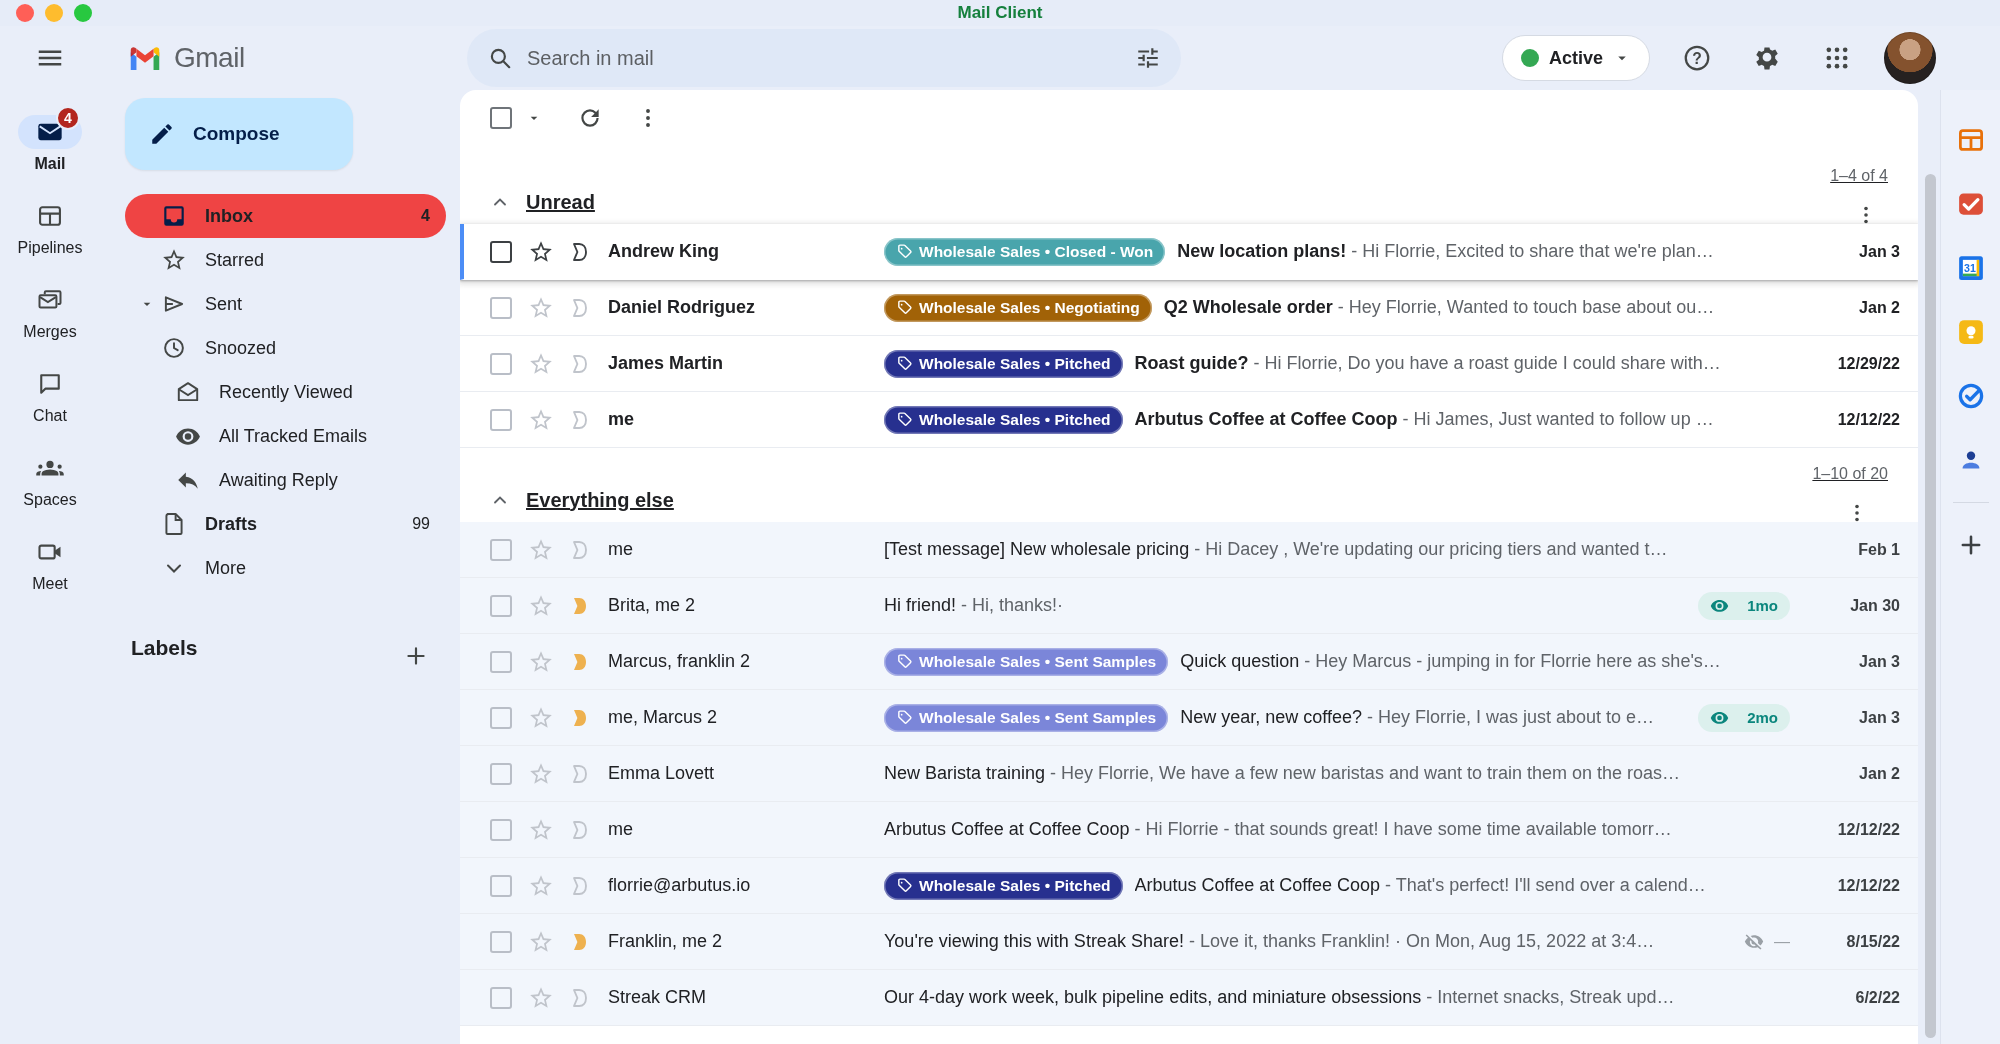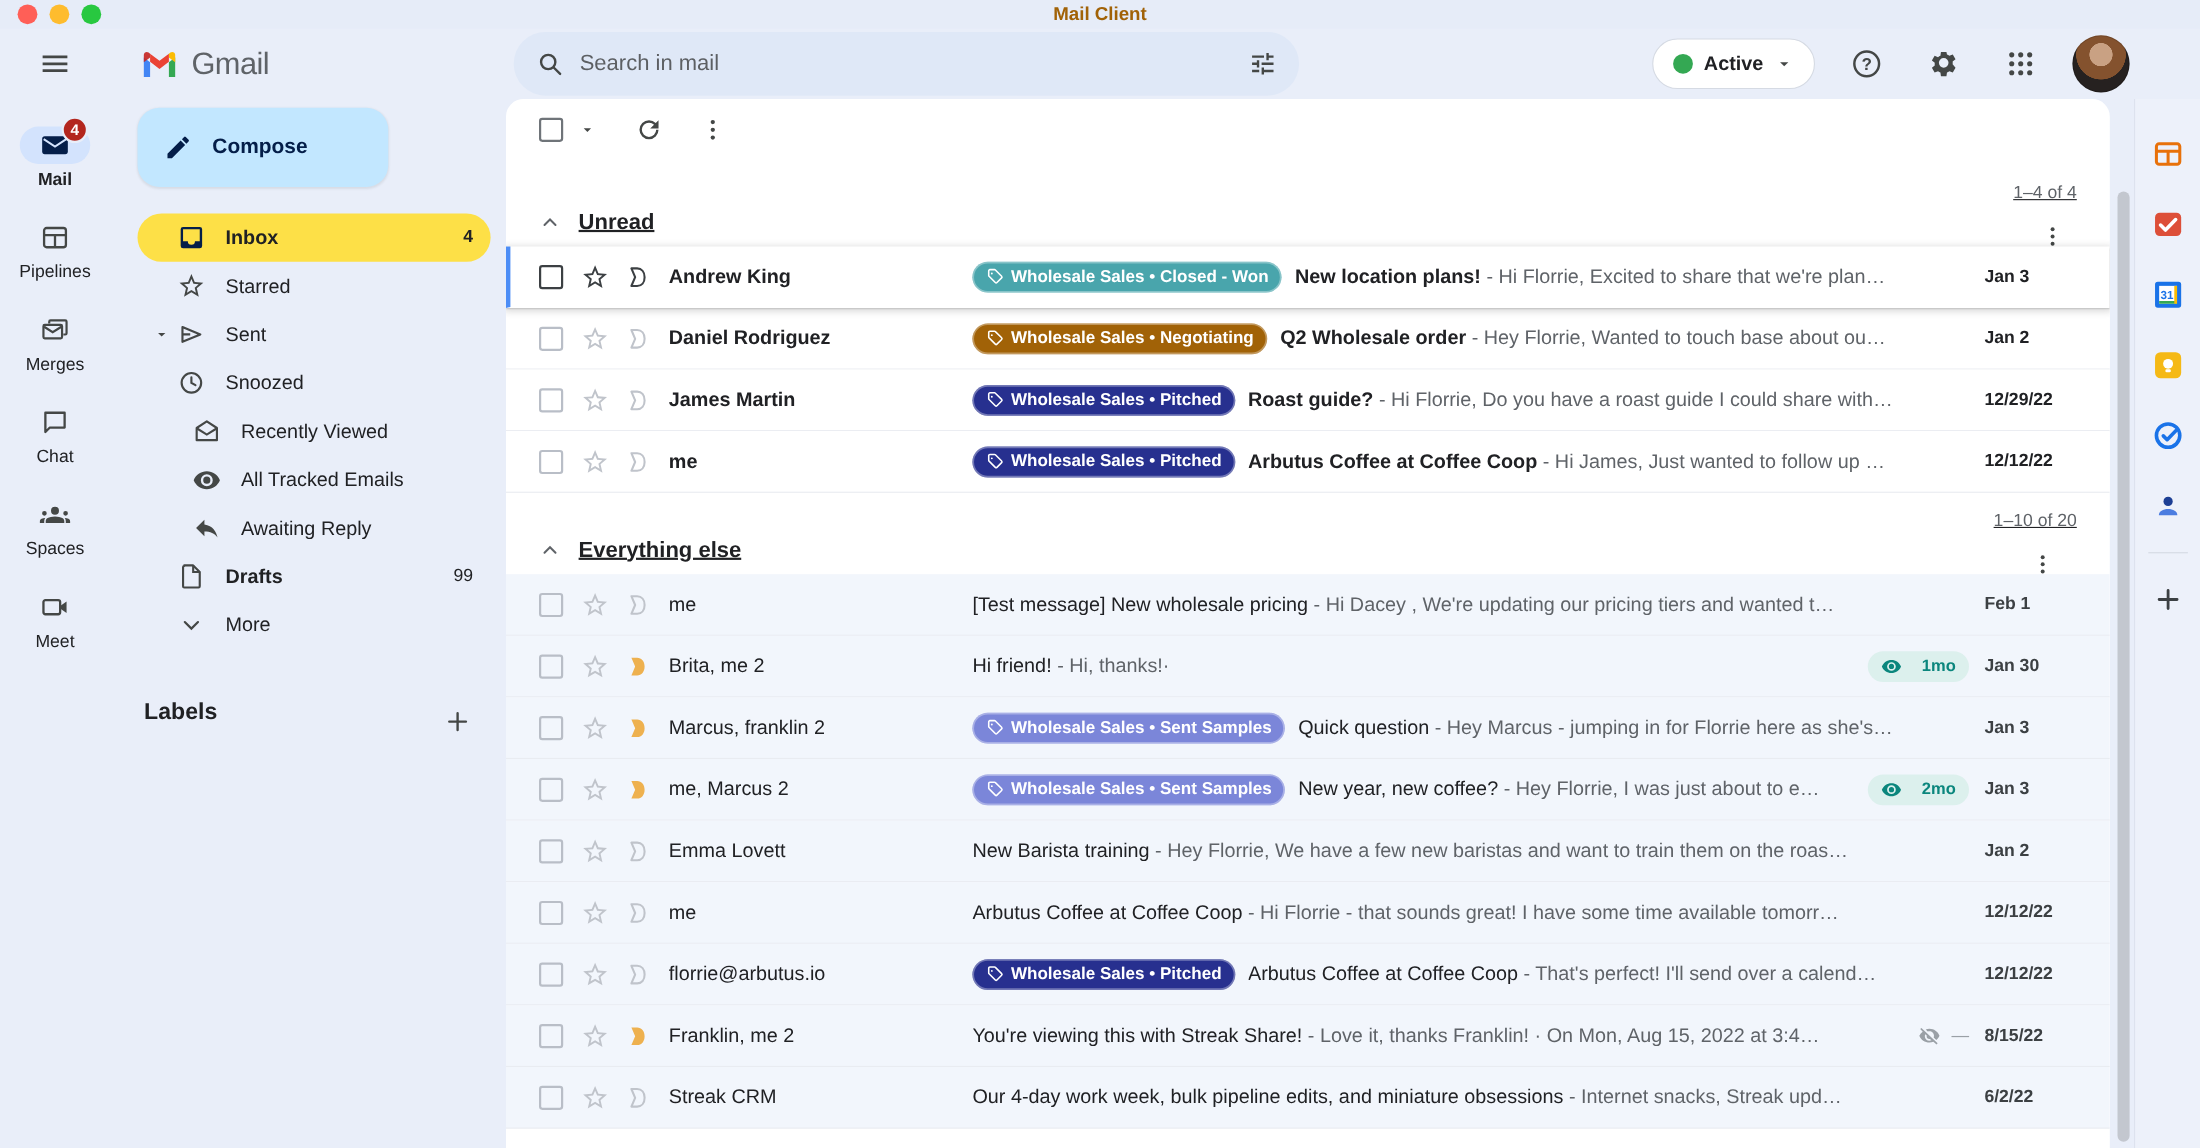--- a/index.html
+++ b/index.html
@@ -4,21 +4,21 @@
 <style>
   * { margin:0; padding:0; box-sizing:border-box; }
   html,body { width:2000px; height:1044px; overflow:hidden; }
   body { font-family:"Liberation Sans", sans-serif; background:#e9eef9; color:#202124; }
   .window { width:2000px; height:1044px; display:flex; flex-direction:column; background:#e9eef9; }
 
   
   .titlebar { height:26px; position:relative; display:flex; align-items:center; background:#e6ecf8; flex:0 0 auto; }
   .lights { display:flex; gap:11px; padding-left:16px; }
   .light { width:18px; height:18px; border-radius:50%; }
-  .win-title { position:absolute; left:0; right:0; text-align:center; font-size:17px; font-weight:700; color:#a16207; }
+  .win-title { position:absolute; left:0; right:0; text-align:center; font-size:17px; font-weight:700; color:#15803d; }
 
   
   .topbar { height:64px; display:flex; align-items:center; flex:0 0 auto; }
   .tb-rail { width:100px; display:flex; justify-content:center; }
   .hamburger { width:48px; height:48px; border-radius:50%; display:flex; align-items:center; justify-content:center; color:#444746; cursor:pointer; }
   .tb-logo { width:360px; display:flex; align-items:center; gap:10px; padding-left:26px; }
   .gmail-word { font-size:28px; color:#5f6368; letter-spacing:-0.5px; }
   .tb-search { flex:1; display:flex; }
   .searchbar { margin-left:7px; width:714px; height:58px; background:#dfe8f7; border-radius:29px; display:flex; align-items:center; padding:0 10px 0 20px; }
   .searchbar .ic { color:#444746; }
@@ -45,21 +45,21 @@
 
   
   .sidebar { width:360px; flex:0 0 auto; padding:8px 14px 0 25px; }
   .compose-btn { width:228px; height:72px; background:#c2e7ff; border-radius:20px; display:flex; align-items:center; gap:18px; padding:0 24px; cursor:pointer; box-shadow:0 1px 2px rgba(60,64,67,.1); margin-bottom:24px; }
   .compose-btn .ic { color:#041e49; }
   .compose-label { font-size:19px; font-weight:600; color:#041e49; }
   .folder { height:44px; border-radius:22px; display:flex; align-items:center; padding:0 16px 0 10px; font-size:18px; color:#202124; cursor:pointer; }
   .folder .f-caret { width:24px; display:flex; align-items:center; justify-content:center; color:#444746; }
   .folder.indent .f-caret { width:38px; }
   .folder .f-ic { width:30px; display:flex; justify-content:center; color:#444746; margin-right:16px; }
-  .folder.active { background:#fde047; }
+  .folder.active { background:#ef4444; }
   .folder.active .f-label { font-weight:700; }
   .folder.active .f-ic { color:#041e49; }
   .folder.bold .f-label { font-weight:700; }
   .f-label { flex:1; white-space:nowrap; }
   .f-count { font-size:16px; color:#202124; }
   .folder.active .f-count { font-weight:700; }
   .labels-row { margin-top:46px; display:flex; align-items:flex-start; padding:0 10px 0 6px;font-weight:bold; }
   .labels-title { flex:1; font-size:21px; color:#202124; }
   .labels-add { width:40px; height:40px; border-radius:50%; display:flex; align-items:center; justify-content:center; color:#444746; cursor:pointer; }
 
@@ -92,21 +92,21 @@
   .row .streak.gold { color:#eeb14f; }
   .sender { width:276px; flex:0 0 auto; margin-left:16px; font-size:18px; color:#202124; white-space:nowrap; overflow:hidden; text-overflow:ellipsis; }
   .row.unread .sender { font-weight:700; }
   .stage-badge { flex:0 0 auto; display:inline-flex; align-items:center; gap:6px; height:28px; border-radius:14px; padding:0 12px; color:#fff; font-size:15.5px; font-weight:700; margin-right:12px; white-space:nowrap; box-shadow:inset 0 0 0 1.5px rgba(255,255,255,.35); }
   .subjline { flex:1; min-width:0; white-space:nowrap; overflow:hidden; text-overflow:ellipsis; font-size:18px; }
   .subj { color:#202124; font-weight:500; }
   .row.unread .subj { font-weight:700; }
   .snip { color:#5f6368; }
   .track-pill { flex:0 0 auto; display:inline-flex; align-items:center; gap:18px; height:28px; border-radius:14px; padding:0 12px; margin-left:14px; background:#dcf0ed; color:#0b867d; font-size:15px; font-weight:700; }
   .track-off { flex:0 0 auto; display:inline-flex; align-items:center; gap:10px; margin-left:14px; color:#9aa0a6; font-size:16px; }
-  .date { width:96px; flex:0 0 auto; text-align:left; font-size:16px; font-weight:700; color:#202124; margin-left:14px; white-space:nowrap; }
+  .date { width:96px; flex:0 0 auto; text-align:right; font-size:16px; font-weight:700; color:#202124; margin-left:14px; white-space:nowrap; }
   .row.read .date { color:#3c4043; font-weight:600; }
 
   
   .addonrail { width:60px; flex:0 0 auto; border-left:1px solid #dde2ee; display:flex; flex-direction:column; align-items:center; padding-top:34px; gap:32px; background:#edf1fa; }
   .addon { width:32px; height:32px; display:flex; align-items:center; justify-content:center; cursor:pointer; }
   .addon-divider { width:36px; height:1px; background:#d4d9e3; margin:-6px 0; }
   .ic { display:inline-flex; align-items:center; justify-content:center; }
   .ic svg { display:block; }
 </style>
 </head>

